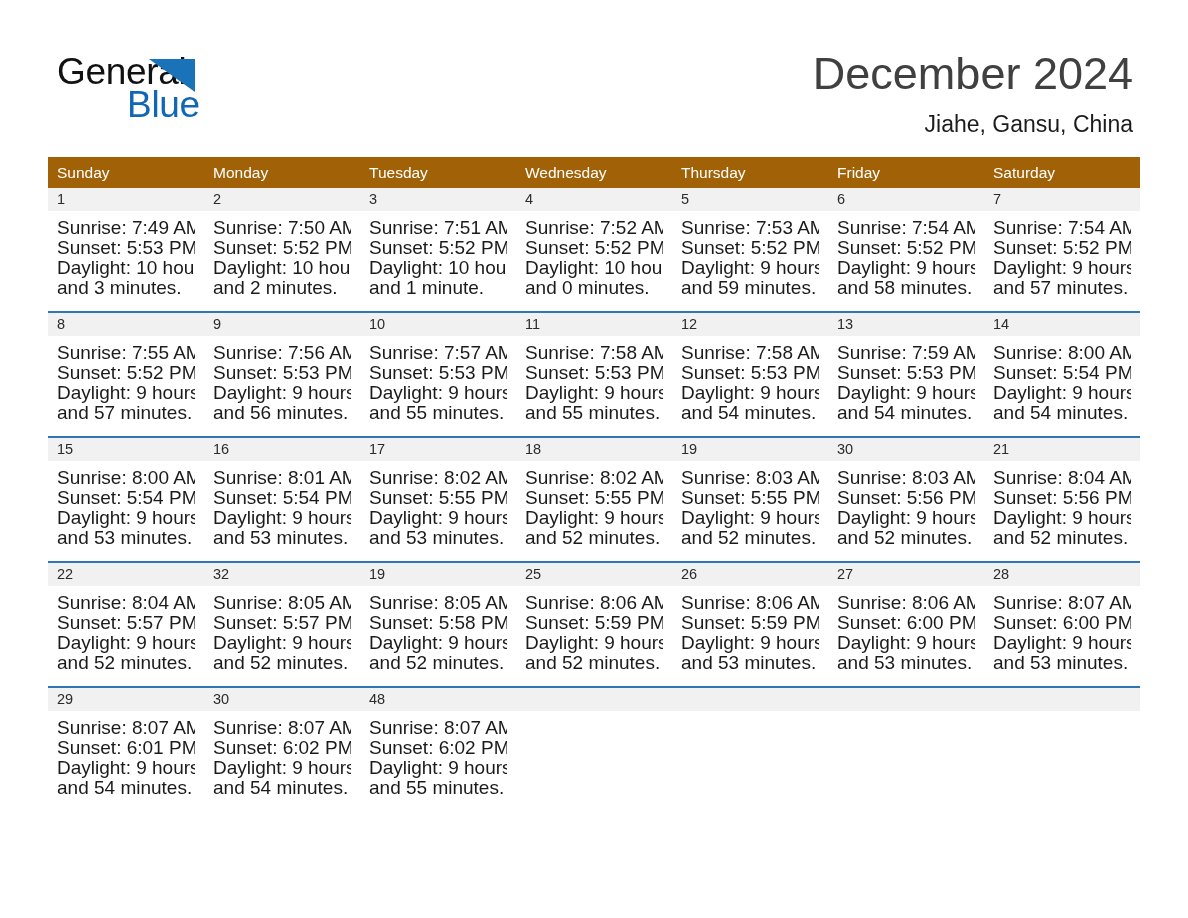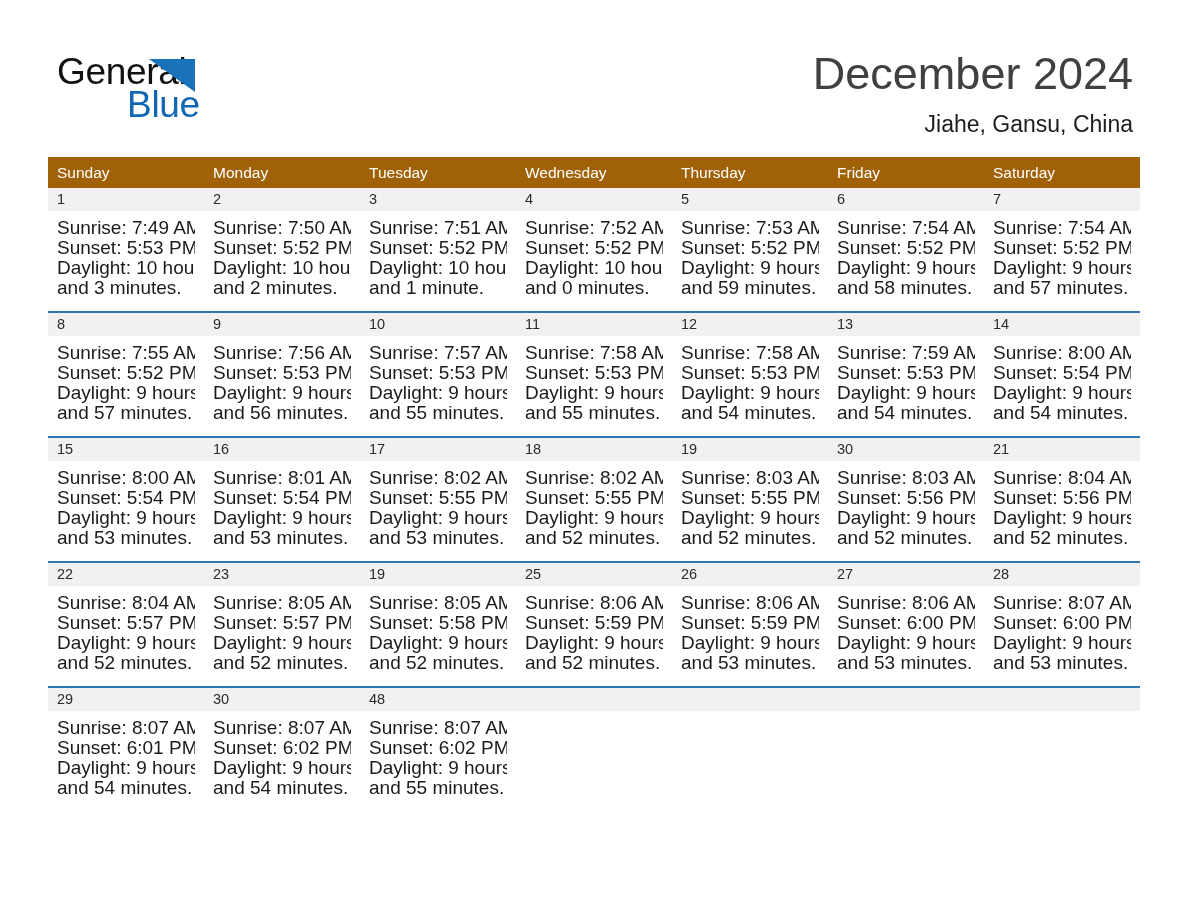--- a/index.html
+++ b/index.html
@@ -383,21 +383,21 @@
       <div class="cell">
         <div class="datenum">22</div>
         <div class="info">
           <div>Sunrise: 8:04 AM</div>
           <div>Sunset: 5:57 PM</div>
           <div>Daylight: 9 hours</div>
           <div>and 52 minutes.</div>
         </div>
       </div>
       <div class="cell">
-        <div class="datenum">23</div>
+        <div class="datenum">32</div>
         <div class="info">
           <div>Sunrise: 8:05 AM</div>
           <div>Sunset: 5:57 PM</div>
           <div>Daylight: 9 hours</div>
           <div>and 52 minutes.</div>
         </div>
       </div>
       <div class="cell">
         <div class="datenum">19</div>
         <div class="info">

